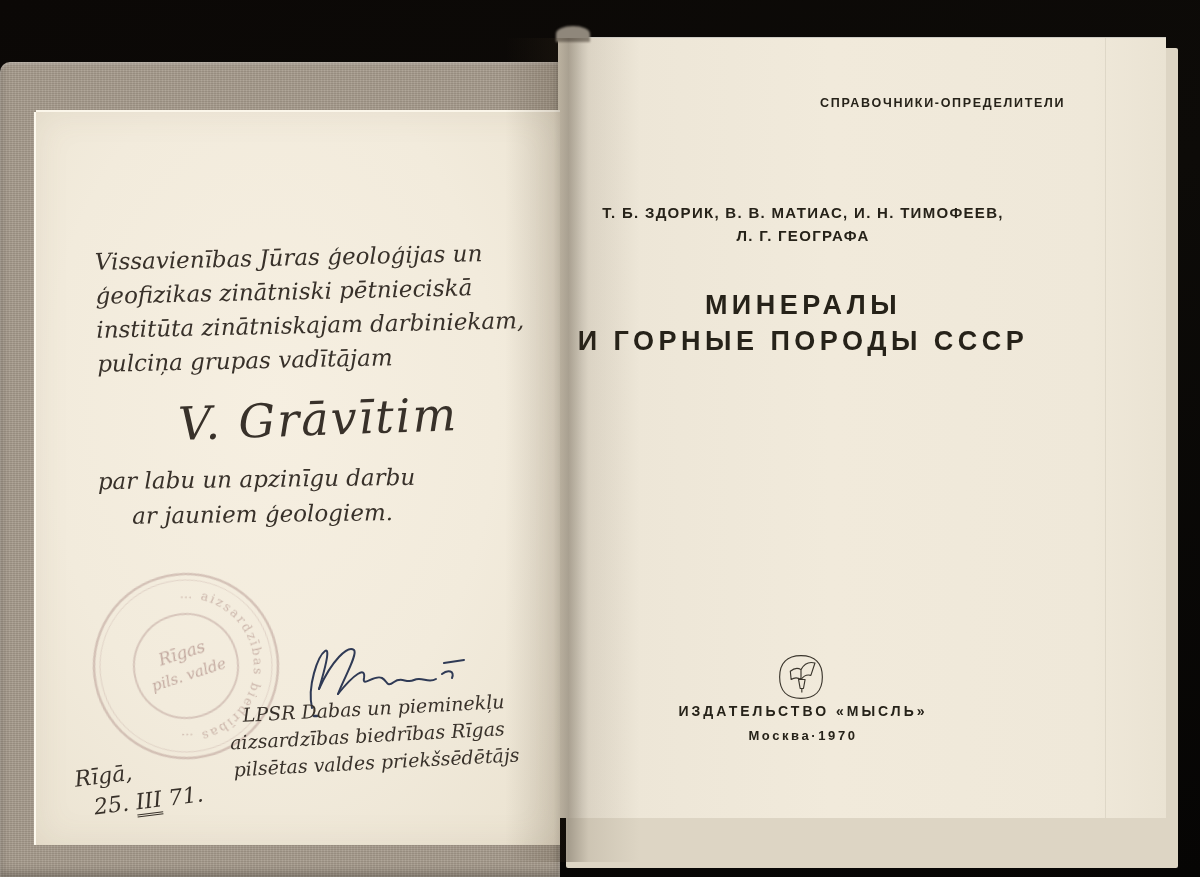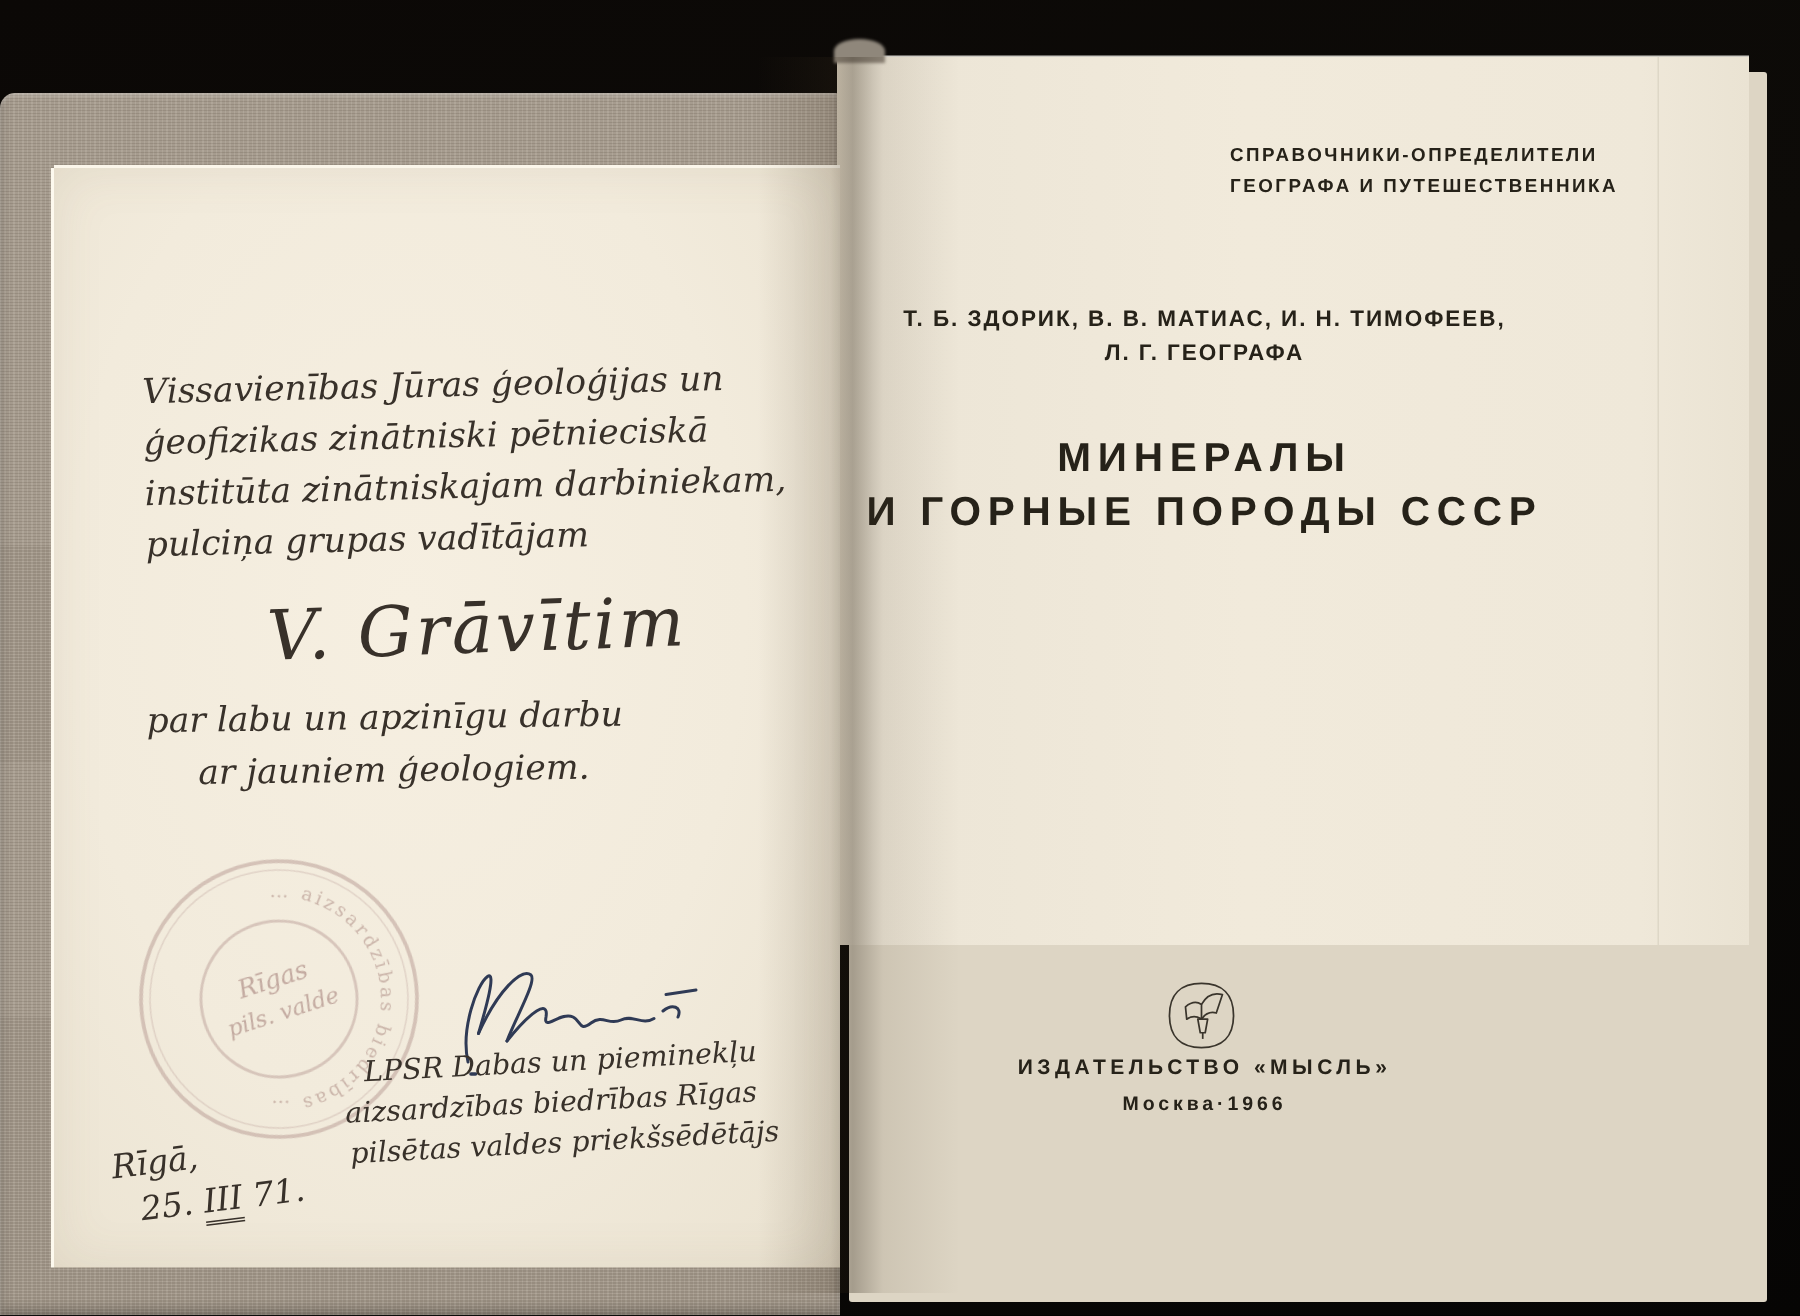--- a/index.html
+++ b/index.html
@@ -21,21 +21,21 @@
   .left-page{
     position:absolute;left:36px;top:112px;width:524px;height:733px;
     background:radial-gradient(ellipse at 45% 40%, #f6efe1 0%, #f2ebdc 55%, #eae2d0 100%);
     box-shadow:0 -2px 0 #fbf6ea, -2px 0 0 #fdf9ee, inset 0 0 35px rgba(120,100,70,0.10);
   }
   .page-under{
     position:absolute;left:566px;top:48px;width:612px;height:820px;
     background:#ddd5c4;border-radius:2px;
   }
   .right-page{
-    position:absolute;left:558px;top:38px;width:608px;height:592px;
+    position:absolute;left:558px;top:38px;width:608px;height:780px;
     background:linear-gradient(90deg,#ddd4c2 0%,#ece5d6 4%,#f1eadb 45%,#efe8d9 88%,#eae3d3 100%);
     box-shadow:0 -1px 0 rgba(255,252,244,0.8);
   }
   .fold-line{
     position:absolute;left:547px;top:0;width:1px;height:100%;
     background:rgba(90,75,50,0.10);
   }
   .gutter-shadow{
     position:absolute;left:505px;top:38px;width:135px;height:824px;z-index:6;pointer-events:none;
     background:linear-gradient(90deg,rgba(60,45,25,0) 0%,rgba(70,55,35,0.16) 36%,rgba(35,25,12,0.30) 47%,rgba(70,55,35,0.10) 62%,rgba(0,0,0,0) 100%);
@@ -109,21 +109,20 @@
 
   <div class="headband"></div>
 
   <div class="page-under"></div>
 
   <div class="right-page">
     <div class="fold-line"></div>
 
     <div class="series printed">
       <div>СПРАВОЧНИКИ-ОПРЕДЕЛИТЕЛИ</div>
-      <div>ГЕОГРАФА И ПУТЕШЕСТВЕННИКА</div>
     </div>
 
     <div class="authors printed">
       <div>Т. Б. ЗДОРИК, В. В. МАТИАС, И. Н. ТИМОФЕЕВ,</div>
       <div>Л. Г. ГЕОГРАФА</div>
     </div>
 
     <div class="book-title printed">
       <div>МИНЕРАЛЫ</div>
       <div>И ГОРНЫЕ ПОРОДЫ СССР</div>
@@ -133,21 +132,21 @@
       <svg viewBox="0 0 56 56" fill="none" stroke="#3a352c" stroke-width="1.4" stroke-linejoin="round">
         <path d="M28,2 C45,2 54,11 54,28 C54,45 45,54 28,54 C11,54 2,45 2,28 C2,11 11,2 28,2 Z"></path>
         <path d="M15,21 Q22,15 28,19 L28,31 Q22,27 16,31 Z"></path>
         <path d="M28,19 Q34,8 45,11 L40,26 Q33,24 28,31"></path>
         <path d="M25,31 L33,31 L31,42 L27,42 Z"></path>
         <path d="M29,42 L29,47"></path>
       </svg>
     </div>
 
     <div class="imprint-pub printed">ИЗДАТЕЛЬСТВО «МЫСЛЬ»</div>
-    <div class="imprint-city printed">Москва·1966</div>
+    <div class="imprint-city printed">Москва·1970</div>
   </div>
 
   <div class="left-page">
 
     <div class="dedication hand">
       <div>Vissavienības Jūras ģeoloģijas un</div>
       <div>ģeofizikas zinātniski pētnieciskā</div>
       <div>institūta zinātniskajam darbiniekam,</div>
       <div>pulciņa grupas vadītājam</div>
     </div>

